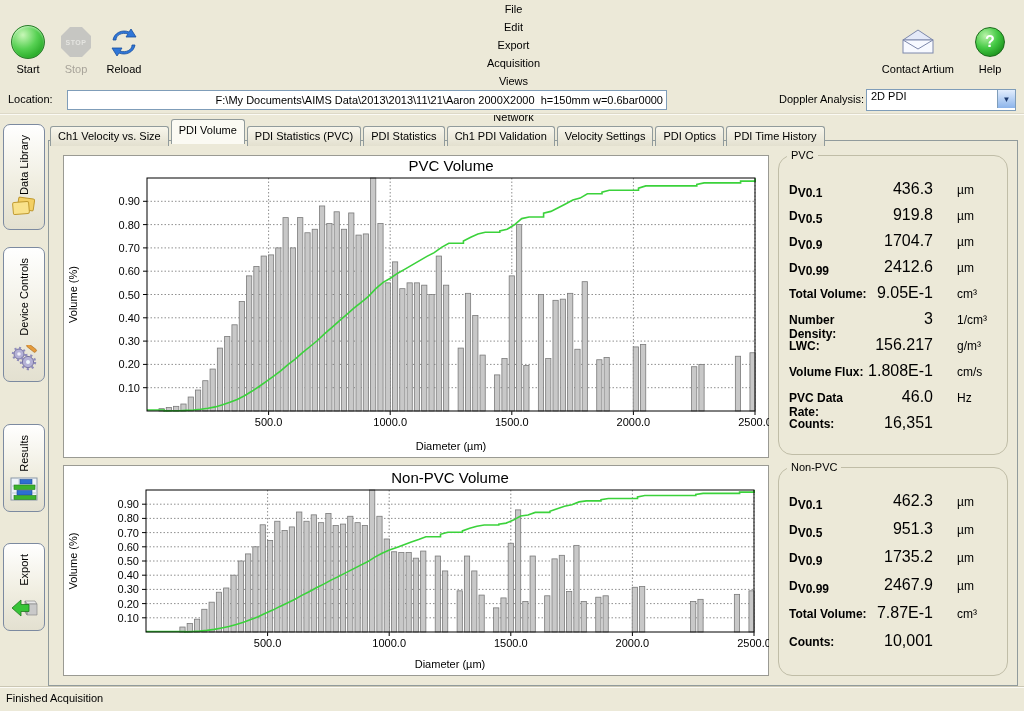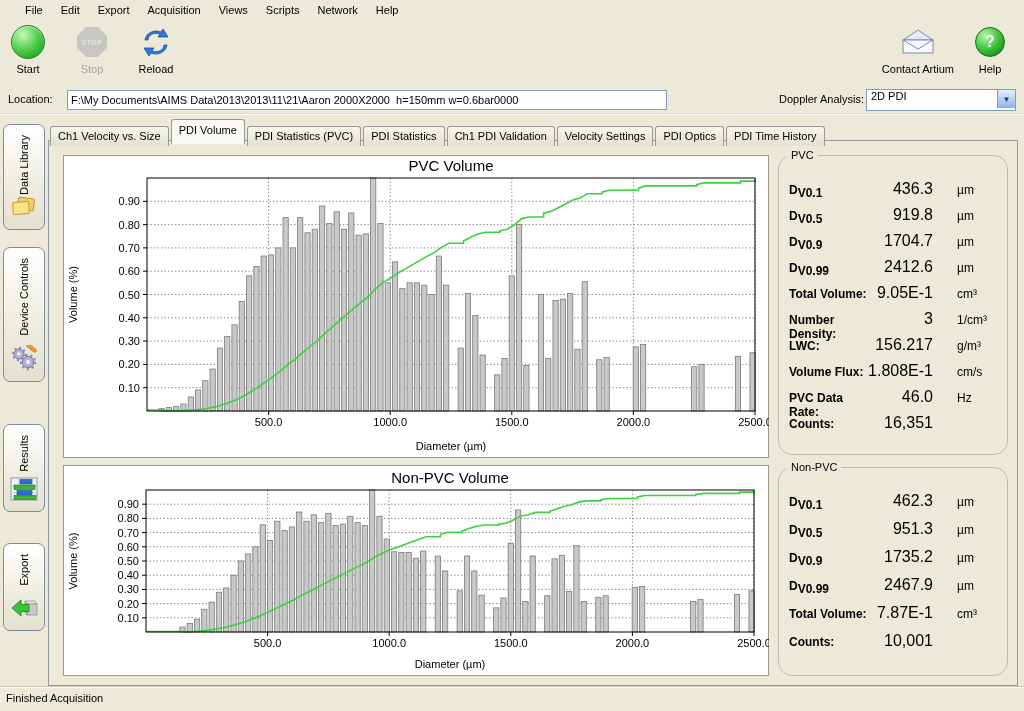--- a/index.html
+++ b/index.html
@@ -3,24 +3,24 @@
 <meta charset="utf-8">
 <style>
   html,body{margin:0;padding:0;}
   body{
     width:1024px;height:711px;position:relative;overflow:hidden;
     background:#ece9d8;
     font-family:"Liberation Sans","DejaVu Sans",sans-serif;
     font-size:11px;color:#000;
   }
   
-  .menubar{position:absolute;top:0;left:0;right:0;height:19px;display:flex;align-items:center;padding-left:16px;}
+  .menubar{position:absolute;top:0;left:0;right:0;height:19px;display:flex;align-items:center;padding-left:3px;flex-direction:column;}
   .menu-item{padding:3px 9px;cursor:default;}
   
-  .toolbar-left{position:absolute;left:8px;top:23px;display:flex;gap:24px;}
+  .toolbar-left{position:absolute;left:8px;top:23px;display:flex;gap:8px;}
   .toolbar-right{position:absolute;right:14px;top:23px;display:flex;gap:16px;}
   .tbtn{display:flex;flex-direction:column;align-items:center;min-width:40px;cursor:default;}
   .tbtn .ticon{height:38px;display:flex;align-items:center;justify-content:center;}
   .tbtn .tlabel{margin-top:2px;}
   .tbtn.disabled .tlabel{color:#a8a49a;}
   .start-circle{width:32px;height:32px;border-radius:50%;
     background:radial-gradient(circle at 34% 28%,#c8f7b8,#57d153 45%,#1ea21e 85%);
     border:1px solid #2a7d2a;box-shadow:inset 0 1px 2px #ffffff88;}
   .stop-oct{width:30px;height:30px;background:#bdbdbd;opacity:.8;
     clip-path:polygon(30% 0,70% 0,100% 30%,100% 70%,70% 100%,30% 100%,0 70%,0 30%);
@@ -28,21 +28,21 @@
   .stop-oct span{font-size:7px;font-weight:bold;color:#e3e3e3;letter-spacing:.5px;}
   .help-circle{width:28px;height:28px;border-radius:50%;
     background:radial-gradient(circle at 34% 28%,#b9f3a9,#44c944 45%,#188c18 85%);
     border:1px solid #1c6b1c;display:flex;align-items:center;justify-content:center;
     color:#fff;font-weight:bold;font-size:16px;}
   
   .locrow{position:absolute;top:88px;left:0;right:0;height:24px;}
   .loclabel{position:absolute;left:8px;top:5px;}
   .locfield{position:absolute;left:67px;top:2px;width:592px;height:16px;
     background:#fff;border:1px solid #7f9db9;font-family:"Liberation Sans",sans-serif;
-    font-size:11px;padding:1px 3px;}
+    font-size:11px;padding:1px 3px;text-align:right;}
   .dopplabel{position:absolute;right:160px;top:5px;white-space:nowrap;text-align:center;}
   .dropdown{position:absolute;right:8px;top:1px;width:148px;height:20px;background:#fff;
     border:1px solid #7f9db9;display:flex;align-items:flex-start;cursor:default;}
   .dropdown .dval{flex:1;padding-left:4px;}
   .dropdown .dbtn{width:17px;height:18px;border-left:1px solid #7f9db9;
     background:linear-gradient(#e3eefd,#aecbf2 60%,#8cb4ea);
     display:flex;align-items:center;justify-content:center;color:#1c3a6e;font-size:8px;}
   .sep-line{position:absolute;left:0;right:0;top:113px;height:0;border-top:1px solid #ddd9c8;border-bottom:1px solid #fbfaf4;}
   
   .sidebtn{position:absolute;left:3px;width:42px;border:1px solid #7c8aa0;border-radius:7px;

